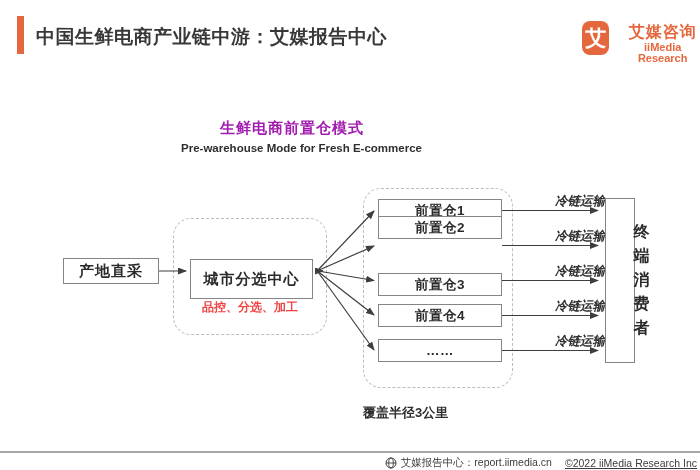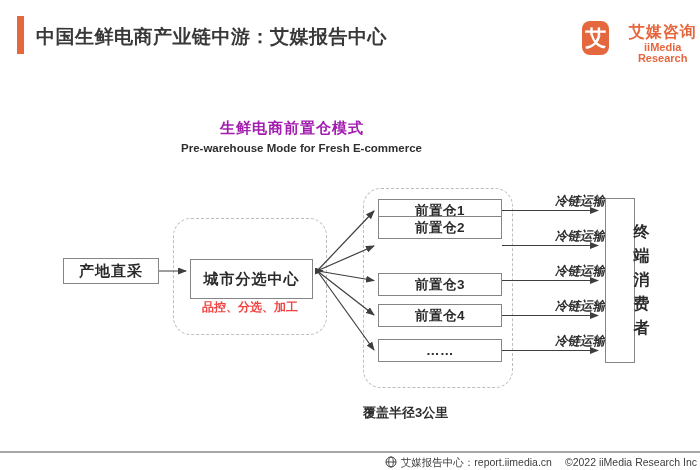--- a/index.html
+++ b/index.html
@@ -47,23 +47,23 @@
   .consumer-box{left:605px;top:198px;width:30px;height:165px;align-items:flex-start;}
   .consumer-text{width:100%;padding-top:21px;text-align:center;font-size:16px;line-height:24px;word-break:break-all;letter-spacing:0;margin-left:43px;}
 
   
   .sorting-note{position:absolute;left:173px;top:299px;width:154px;text-align:center;font-size:12px;font-weight:700;color:#ef4444;}
   .cold-label{position:absolute;left:502px;width:103px;text-align:right;font-size:12.5px;font-weight:700;color:#2f2f2f;font-style:italic;}
   .coverage-note{position:absolute;left:363px;top:404px;width:150px;text-align:left;font-size:13px;font-weight:700;color:#2f2f2f;}
 
   
   .footer-line{position:absolute;left:0;top:451px;width:700px;height:2px;background:#a6a6a6;}
-  .footer{position:absolute;right:3px;top:456px;display:flex;font-size:10.5px;color:var(--footer-text);white-space:nowrap;}
+  .footer{position:absolute;right:3px;top:456px;display:flex;align-items:center;font-size:10.5px;color:var(--footer-text);white-space:nowrap;}
   .footer .globe{margin-right:4px;display:inline-flex;}
-  .footer .copyright{margin-left:13px;}
+  .footer .copyright{margin-left:13px;text-decoration:underline;}
 </style>
 </head>
 <body>
 
 <div class="canvas">
 
   <div class="accent-bar"></div>
   <div class="page-title">中国生鲜电商产业链中游：艾媒报告中心</div>
   <div class="logo">
     <div class="logo-mark">艾</div>

